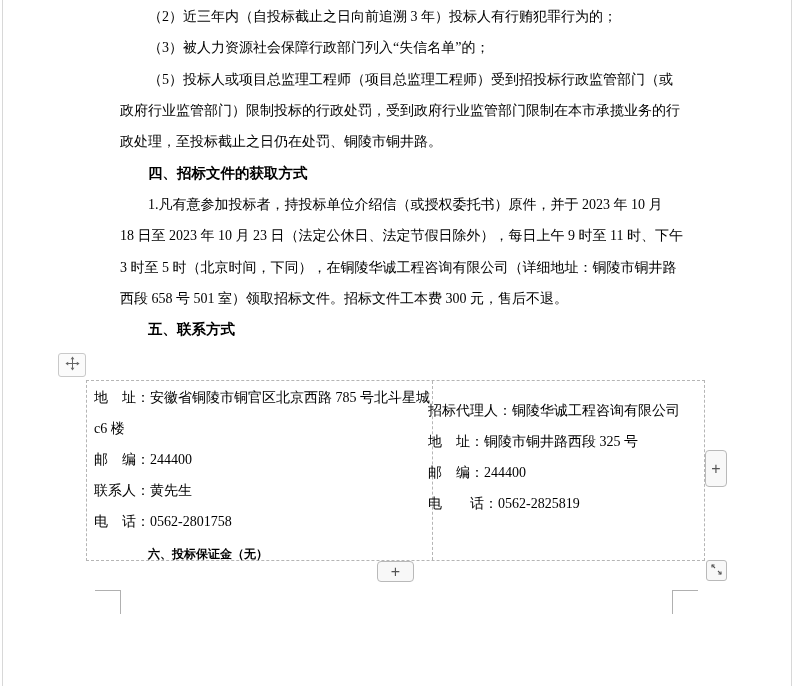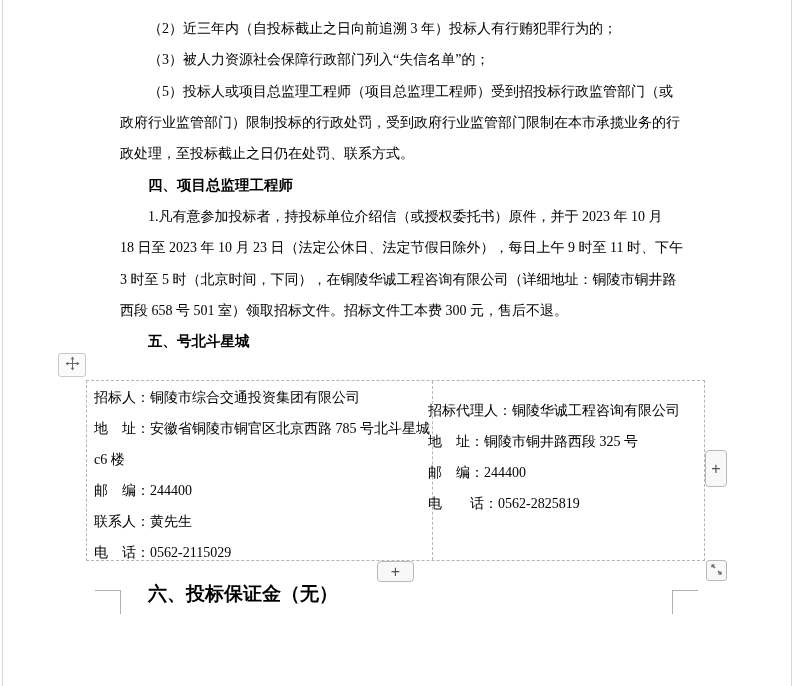--- a/index.html
+++ b/index.html
@@ -5,31 +5,31 @@
   html,body{margin:0;padding:0;}
   body{
     width:794px;height:686px;position:relative;background:#ffffff;overflow:hidden;
     font-family:"Liberation Serif","DejaVu Serif",serif;color:#000;
   }
   .page-edge{position:absolute;top:0;bottom:0;width:1px;background:#d8d8d8;}
   .page-edge.left{left:2px;}
   .page-edge.right{left:791px;}
 
   
-  .doc{position:absolute;left:120px;top:1px;width:552px;margin-top:12px;}
+  .doc{position:absolute;left:120px;top:1px;width:552px;}
   .line{
     height:31.35px;line-height:31.35px;font-size:14px;white-space:nowrap;
     text-align:left;
   }
   .line.ind{text-indent:28px;}
   .line.bold{font-weight:bold;font-size:14.5px;}
 
   .closing-line{
-    position:absolute;left:120px;top:578px;height:31.35px;line-height:31.35px;
-    font-size:19px;font-weight:bold;text-indent:28px;white-space:nowrap;z-index:3;
+    position:absolute;left:120px;top:539px;height:31.35px;line-height:31.35px;
+    font-size:12px;font-weight:bold;text-indent:28px;white-space:nowrap;z-index:3;
   }
 
   
   .contact-table{
     position:absolute;left:86px;top:380px;width:619px;height:181px;
     border:1px dashed #b5b5b5;box-sizing:border-box;background:transparent;
   }
   .cell-divider{
     position:absolute;left:345px;top:0;bottom:0;width:0;
     border-left:1px dashed #b5b5b5;
@@ -62,38 +62,37 @@
 <body>
 
 <div class="page-edge left"></div>
 <div class="page-edge right"></div>
 
 <div class="doc">
   <div class="line ind">（2）近三年内（自投标截止之日向前追溯 3 年）投标人有行贿犯罪行为的；</div>
   <div class="line ind">（3）被人力资源社会保障行政部门列入“失信名单”的；</div>
   <div class="line ind">（5）投标人或项目总监理工程师（项目总监理工程师）受到招投标行政监管部门（或</div>
   <div class="line">政府行业监管部门）限制投标的行政处罚，受到政府行业监管部门限制在本市承揽业务的行</div>
-  <div class="line">政处理，至投标截止之日仍在处罚、联系方式。</div>
-  <div class="line ind bold">四、项目总监理工程师</div>
+  <div class="line">政处理，至投标截止之日仍在处罚、铜陵市铜井路。</div>
+  <div class="line ind bold">四、招标文件的获取方式</div>
   <div class="line ind">1.凡有意参加投标者，持投标单位介绍信（或授权委托书）原件，并于 2023 年 10 月</div>
   <div class="line">18 日至 2023 年 10 月 23 日（法定公休日、法定节假日除外），每日上午 9 时至 11 时、下午</div>
   <div class="line">3 时至 5 时（北京时间，下同），在铜陵华诚工程咨询有限公司（详细地址：铜陵市铜井路</div>
   <div class="line">西段 658 号 501 室）领取招标文件。招标文件工本费 300 元，售后不退。</div>
-  <div class="line ind bold">五、号北斗星城</div>
+  <div class="line ind bold">五、联系方式</div>
 </div>
 
 <div class="contact-table">
   <div class="cell-divider"></div>
   <div class="cell left">
-    <div class="cline">招标人：铜陵市综合交通投资集团有限公司</div>
     <div class="cline">地　址：安徽省铜陵市铜官区北京西路 785 号北斗星城</div>
     <div class="cline">c6 楼</div>
     <div class="cline">邮　编：244400</div>
     <div class="cline">联系人：黄先生</div>
-    <div class="cline">电　话：0562-2115029</div>
+    <div class="cline">电　话：0562-2801758</div>
   </div>
   <div class="cell right">
     <div class="cline">招标代理人：铜陵华诚工程咨询有限公司</div>
     <div class="cline">地　址：铜陵市铜井路西段 325 号</div>
     <div class="cline">邮　编：244400</div>
     <div class="cline">电　　话：0562-2825819</div>
   </div>
 </div>
 
 <div class="closing-line">六、投标保证金（无）</div>

